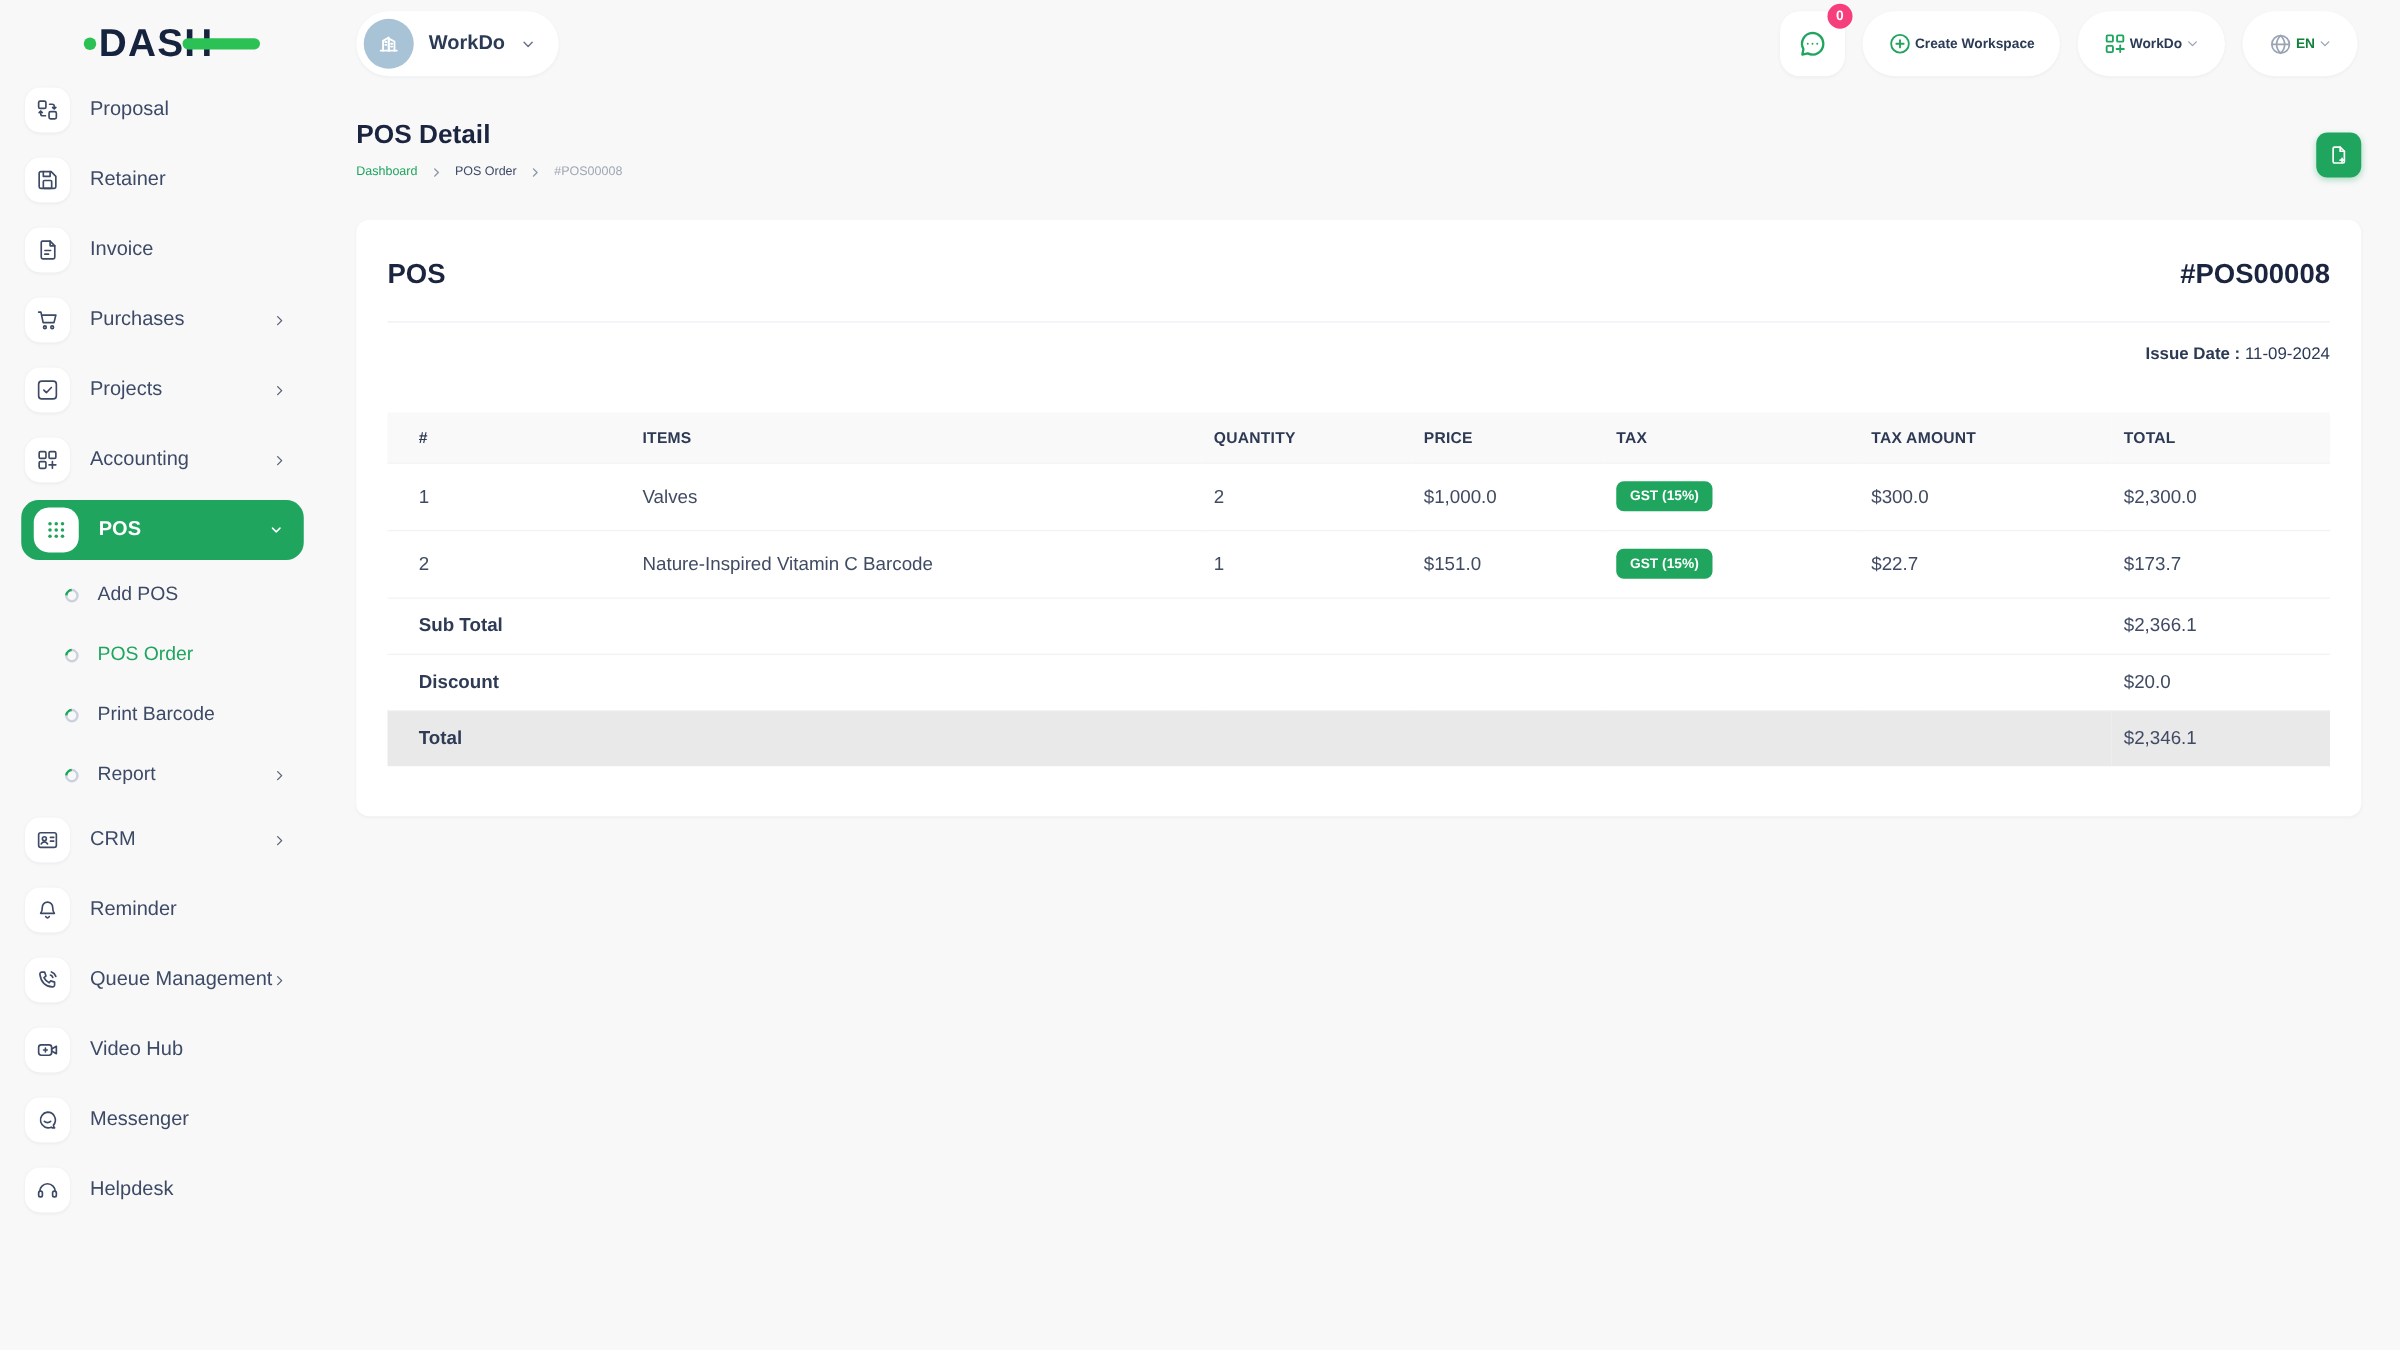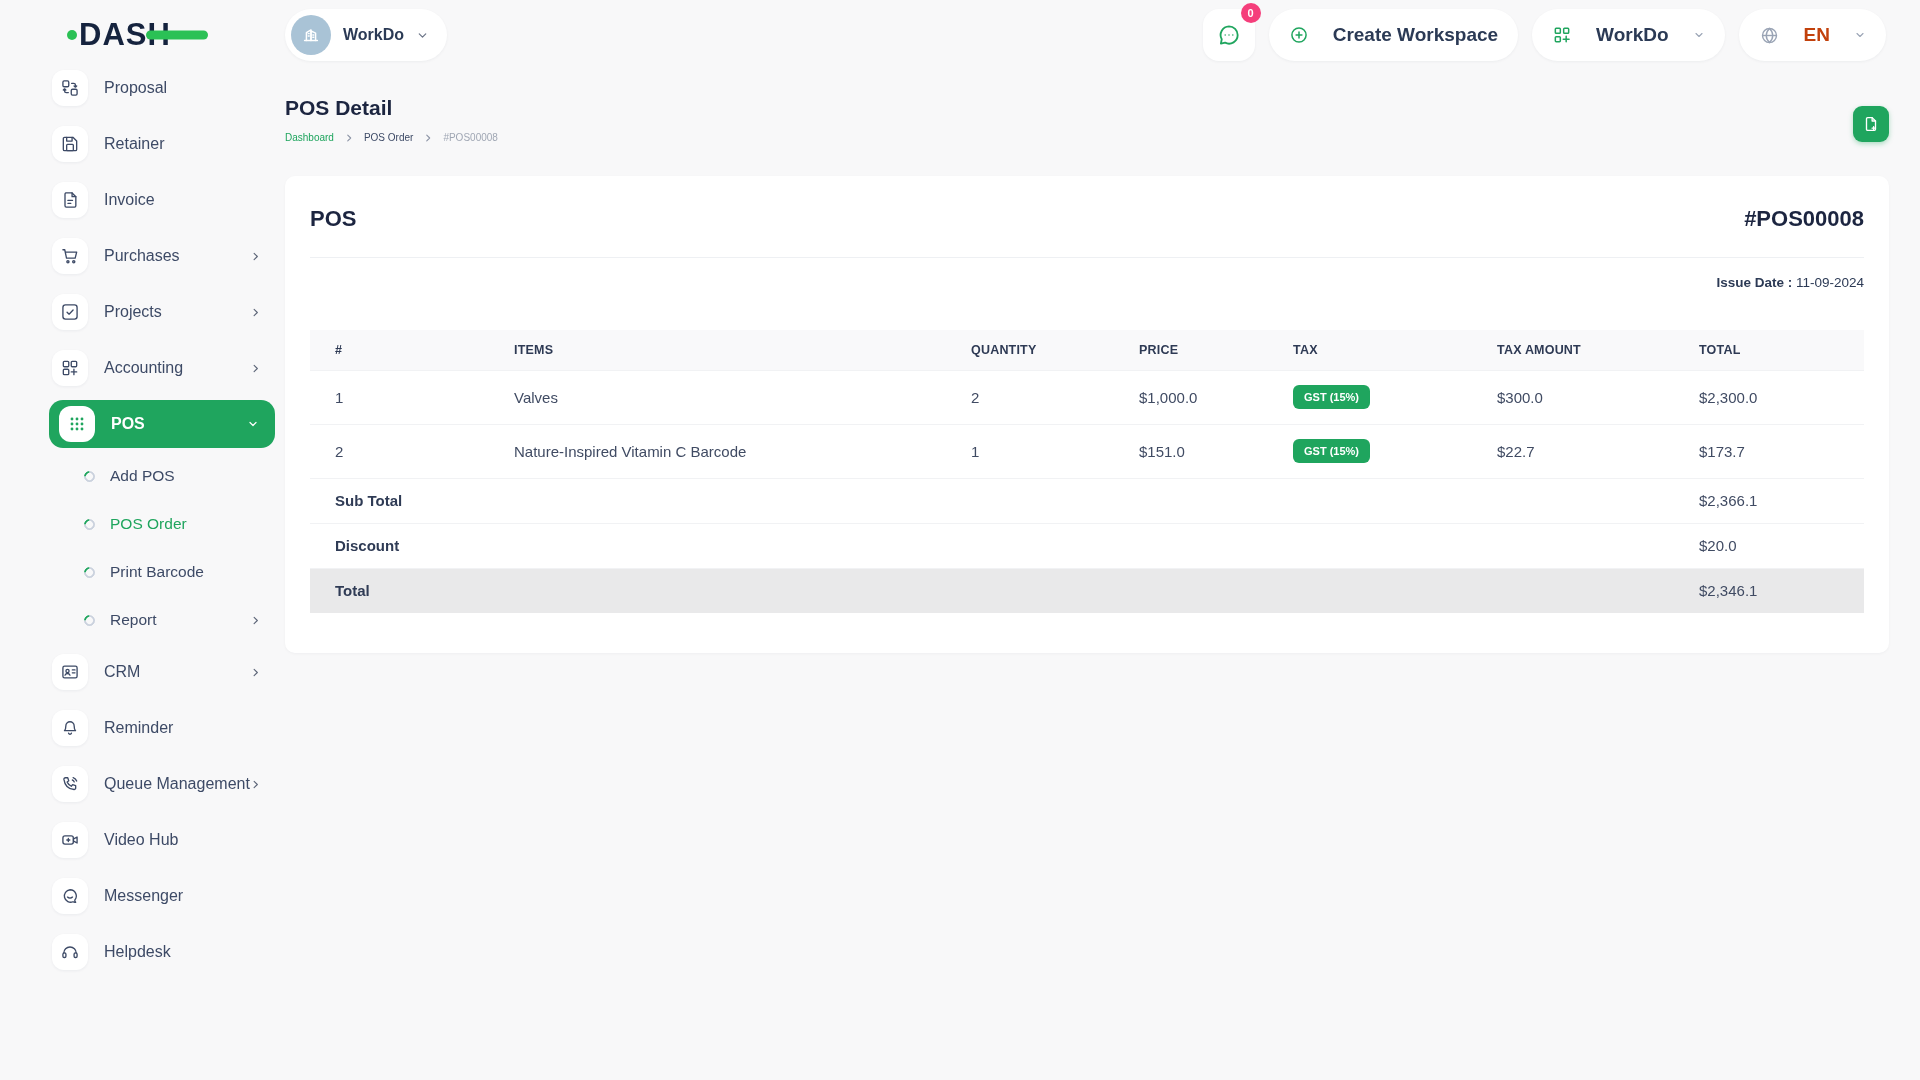--- a/index.html
+++ b/index.html
@@ -17,26 +17,26 @@
   .ws-pill { position:absolute; left:285px; top:9px; height:52px; background:#fff; border-radius:26px;
     display:flex; align-items:center; gap:12px; padding:0 18px 0 6px; box-shadow:0 1px 3px rgba(20,30,60,.05); cursor:pointer; }
   .ws-avatar { width:40px; height:40px; border-radius:50%; background:#a9c3d6; display:flex; align-items:center; justify-content:center; }
   .ws-name { font-size:16px; font-weight:600; color:#2b3a55; }
 
   .top-right { position:absolute; right:34px; top:9px; display:flex; align-items:center; gap:14px; height:52px; }
   .icon-tile { position:relative; width:52px; height:52px; background:#fff; border-radius:16px;
     display:flex; align-items:center; justify-content:center; box-shadow:0 1px 3px rgba(20,30,60,.05); cursor:pointer; }
   .badge-dot { position:absolute; top:-6px; right:-6px; min-width:20px; height:20px; border-radius:50%;
     background:#F53E7B; color:#fff; font-size:11px; font-weight:700; display:flex; align-items:center; justify-content:center; }
-  .pill { height:52px; background:#fff; border-radius:26px; display:flex; align-items:center; gap:24px;
-    padding:0 20px; box-shadow:0 1px 3px rgba(20,30,60,.05); cursor:pointer; font-size:19px; font-weight:600; color:#2b3a55; }
-  .pill .green-text { color:#c2410c; }
+  .pill { height:52px; background:#fff; border-radius:26px; display:flex; align-items:center; gap:2px;
+    padding:0 20px; box-shadow:0 1px 3px rgba(20,30,60,.05); cursor:pointer; font-size:11px; font-weight:600; color:#2b3a55; }
+  .pill .green-text { color:#15803d; }
 
   
-  .sidebar { position:absolute; left:0; top:60px; width:257px; height:1020px; overflow:hidden; z-index:20;margin-left:32px; }
+  .sidebar { position:absolute; left:0; top:60px; width:257px; height:1020px; overflow:hidden; z-index:20; }
   .side-item { height:56px; display:flex; align-items:center; padding-left:20px; cursor:pointer; position:relative; }
   .tile { width:36px; height:36px; background:#fff; border-radius:12px; display:flex; align-items:center; justify-content:center;
     box-shadow:0 1px 3px rgba(20,30,60,.06); flex:0 0 36px; }
   .side-label { margin-left:16px; font-size:16px; font-weight:500; color:#3d4a66; }
   .side-chev { position:absolute; right:28px; color:#5b6477; }
 
   .side-item.active { background:#1FA55E; border-radius:14px; margin:4px 14px 4px 17px; height:48px; padding-left:10px; }
   .side-item.active .tile { box-shadow:none; }
   .side-item.active .side-label { color:#fff; font-weight:700; }
   .side-item.active .side-chev { right:16px; color:#fff; }

